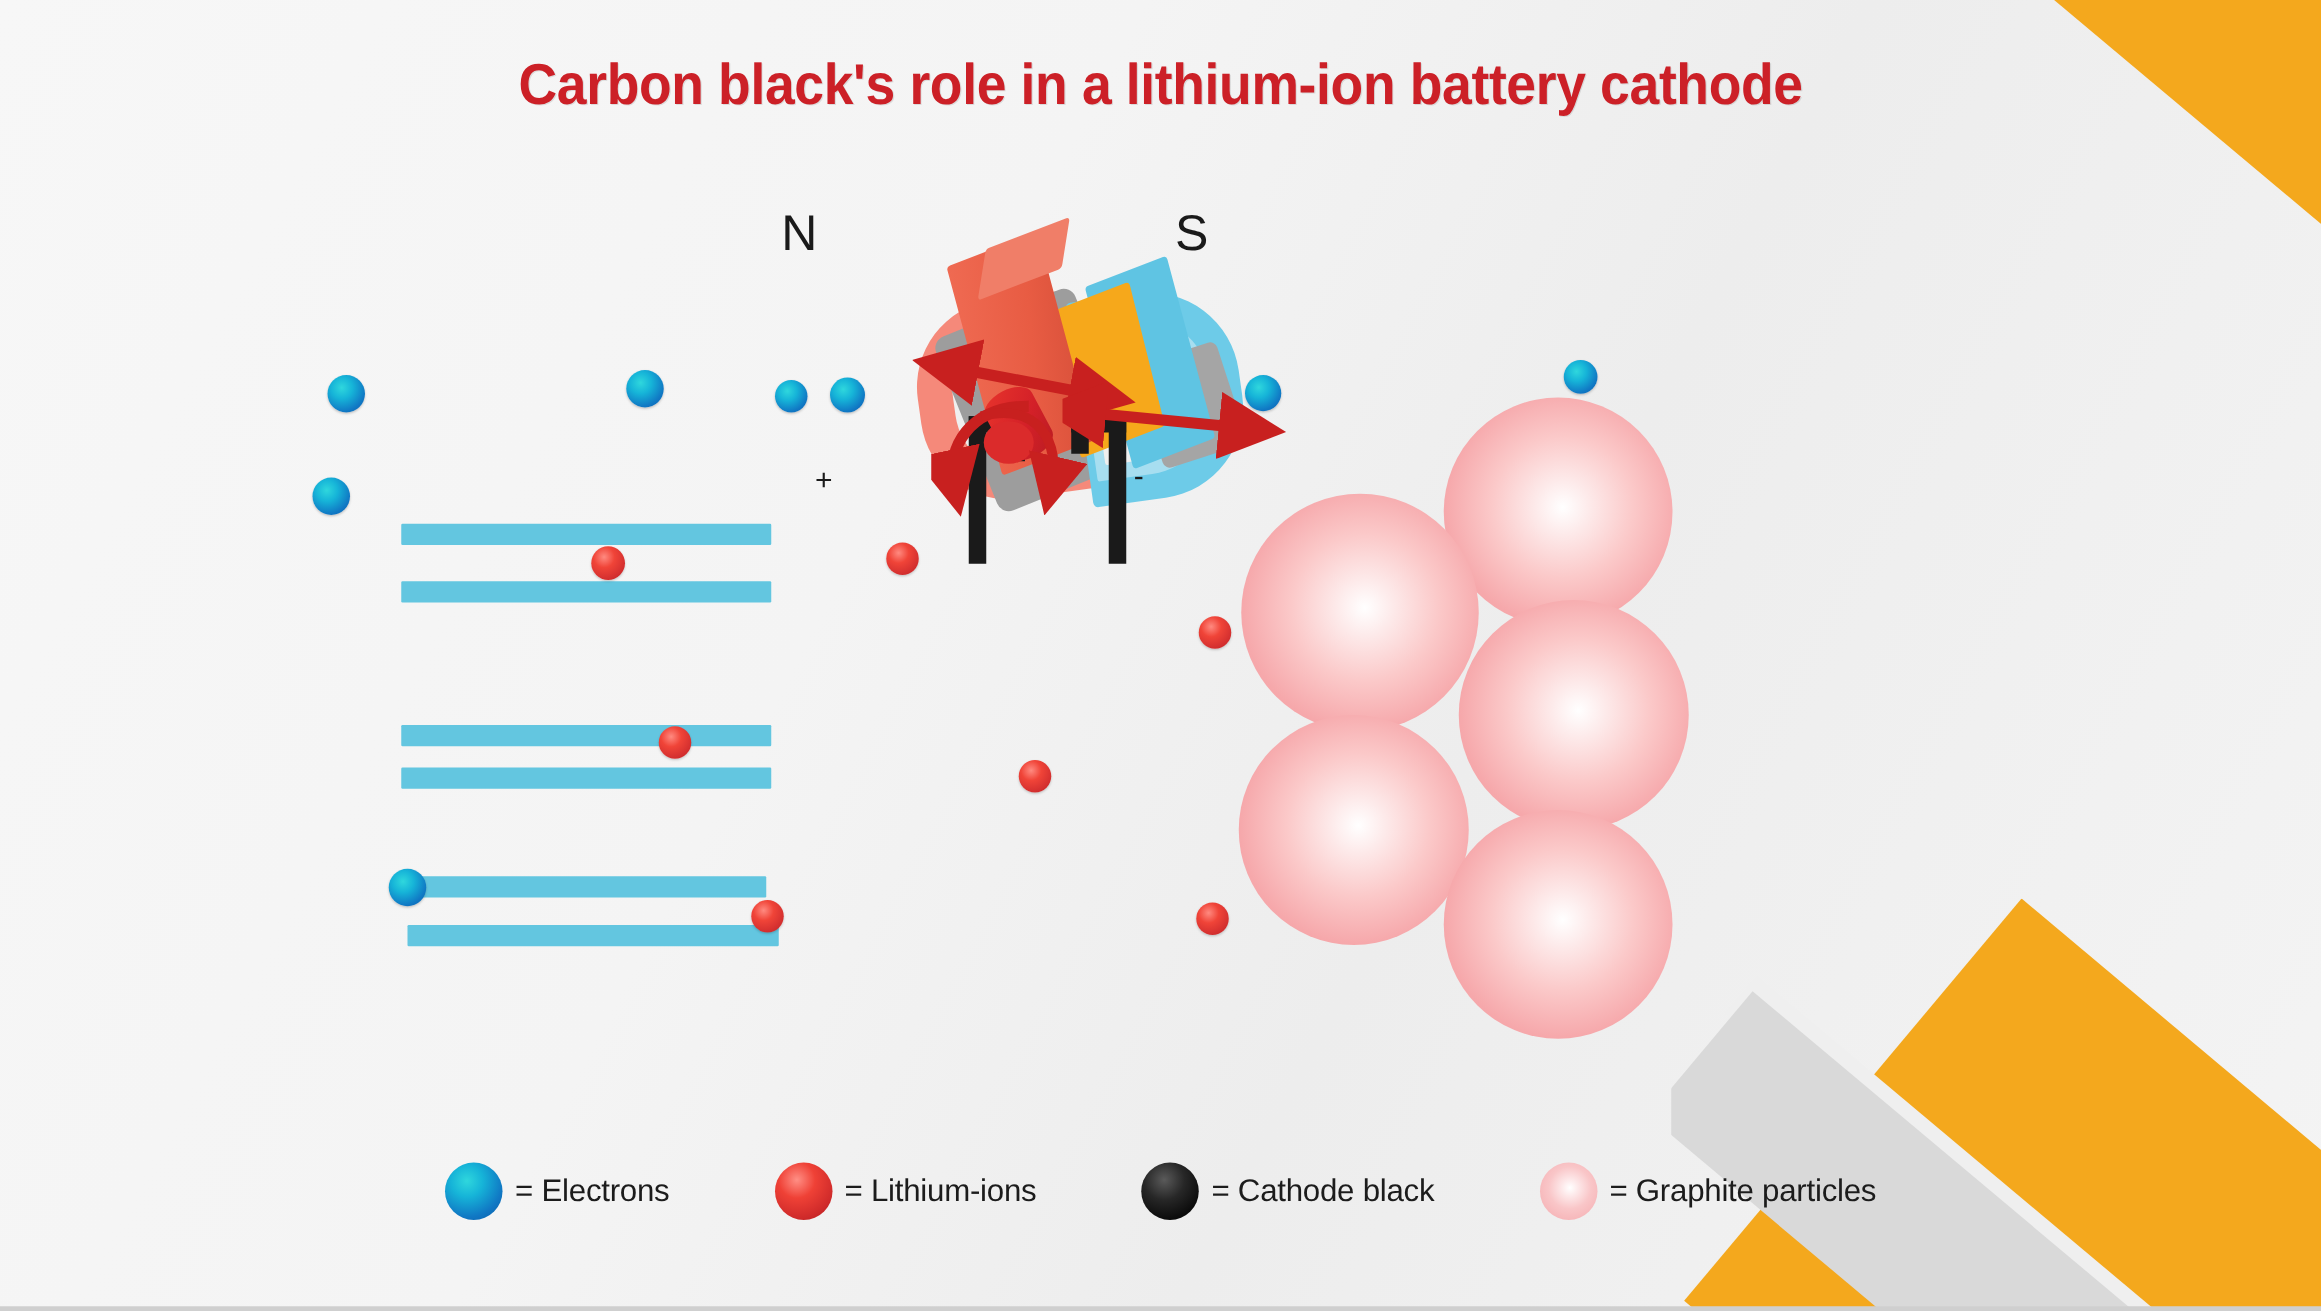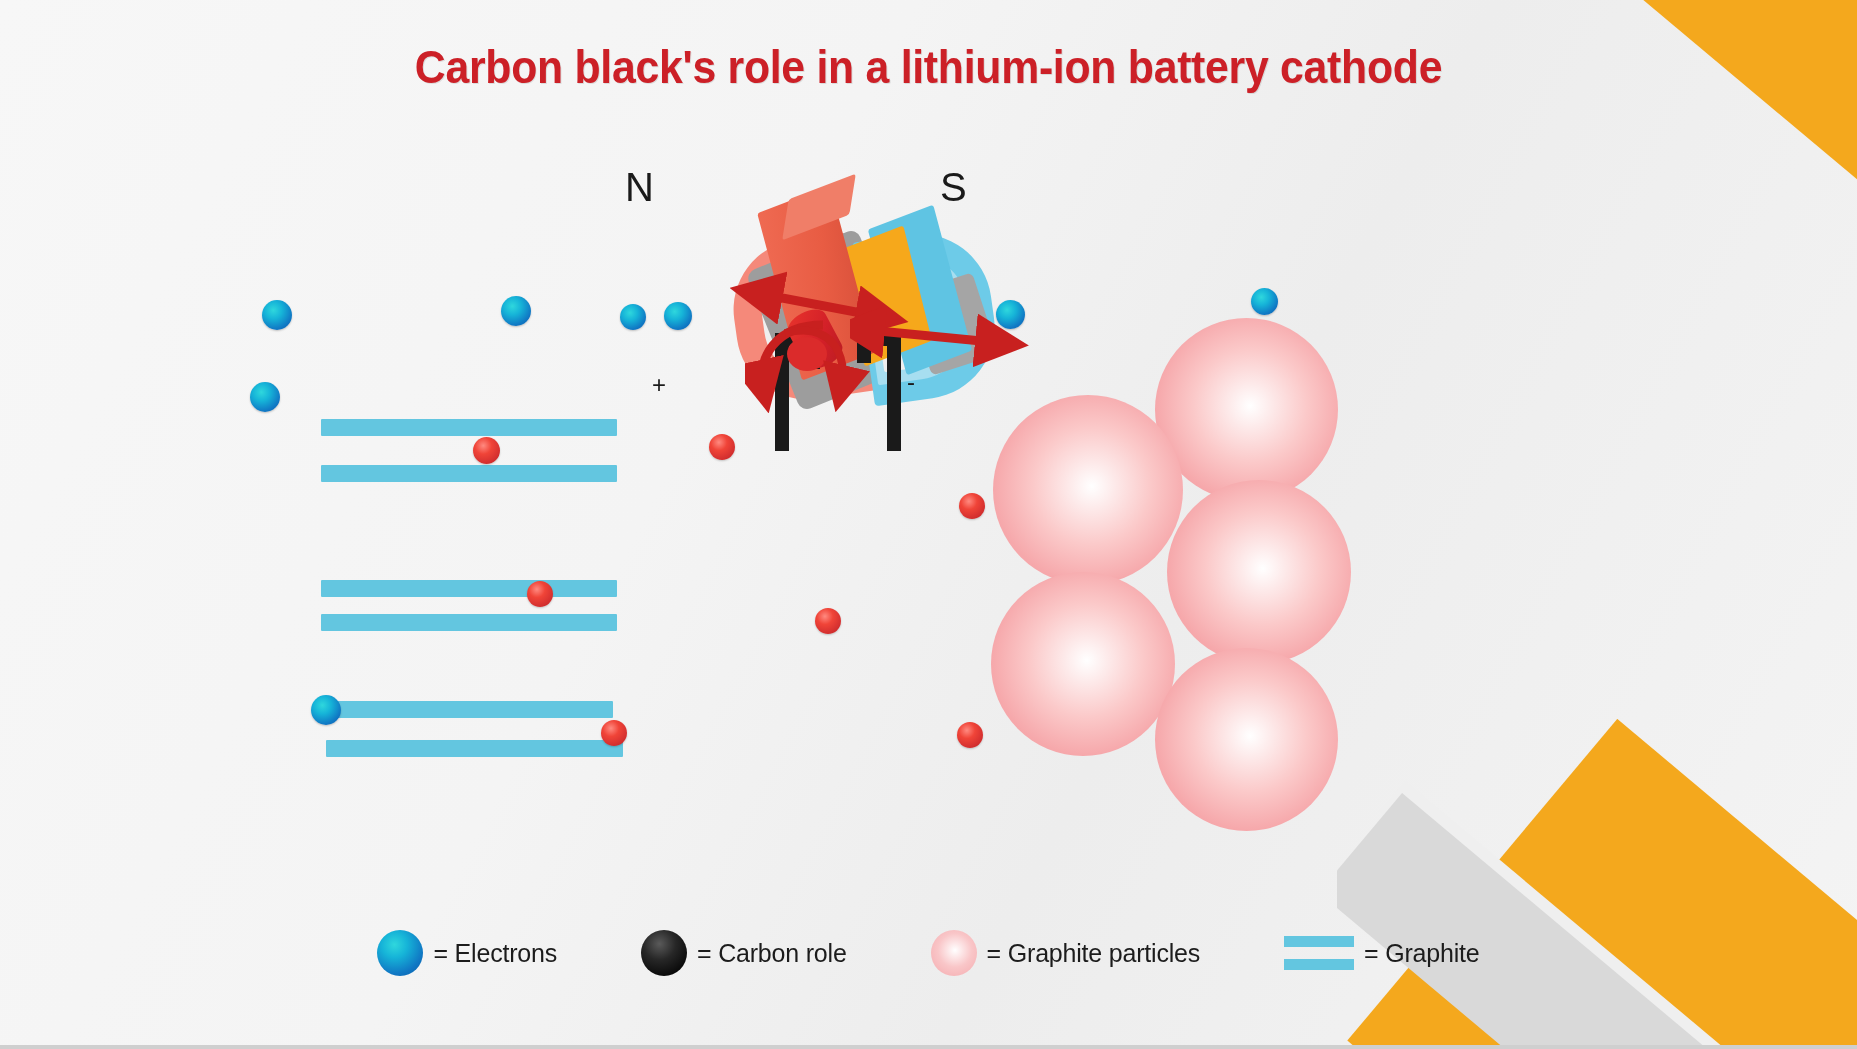--- a/index.html
+++ b/index.html
@@ -365,32 +365,29 @@
   <span class="term-sign" style="left:172px; top:183px;">-</span>
 </div>
 
 <div id="legend">
 
   <div class="legend-item">
     <div class="legend-swatch sw-electron"></div>
     <span class="legend-label">= Electrons</span>
   </div>
 
+  <div class="legend-item">
+    <div class="legend-swatch sw-lithium"></div>
+    <span class="legend-label">= Lithium-ions</span>
+  </div>
 
   <div class="legend-item">
     <div class="legend-swatch sw-carbon"></div>
-    <span class="legend-label">= Carbon role</span>
+    <span class="legend-label">= Cathode black</span>
   </div>
 
   <div class="legend-item">
     <div class="legend-swatch sw-cathode"></div>
     <span class="legend-label">= Graphite particles</span>
   </div>
 
-  <div class="legend-item">
-    <div class="legend-swatch sw-graphite">
-      <div class="gbar"></div>
-        <div class="gbar"></div>
-    </div>
-    <span class="legend-label">= Graphite</span>
-  </div>
 
 </div>
 
 </body></html>

